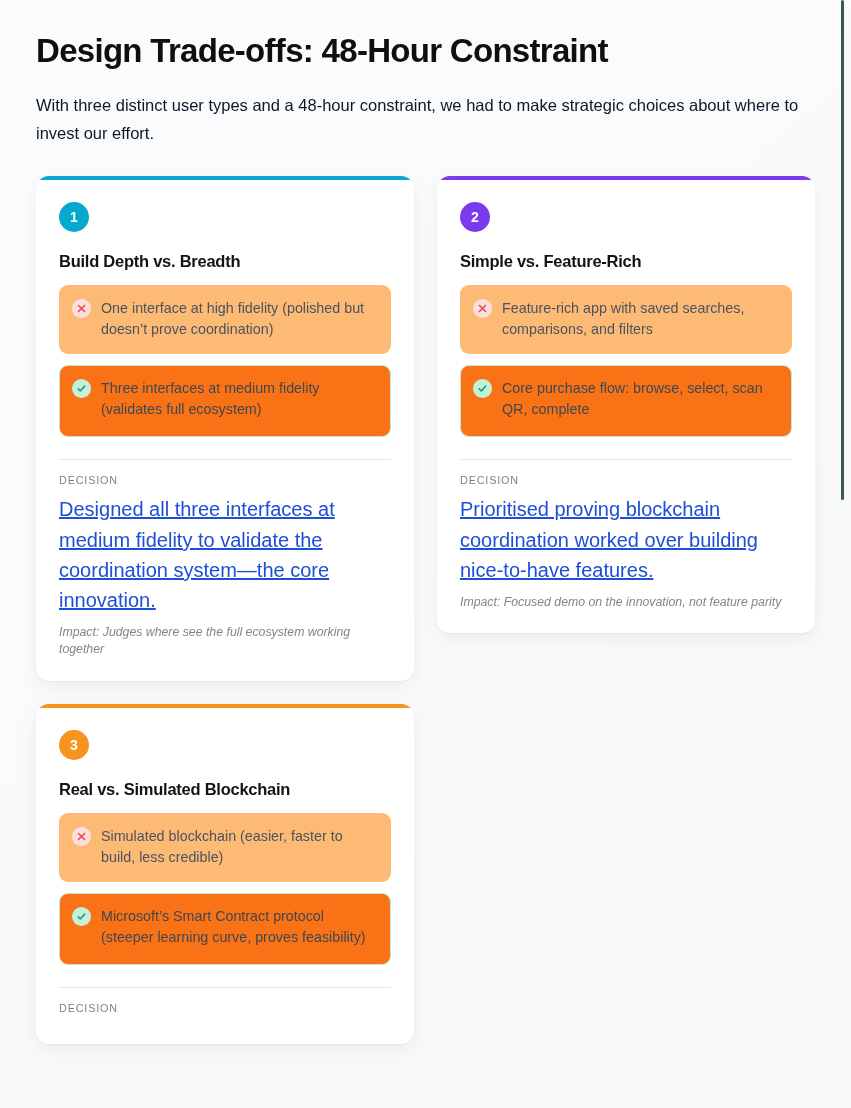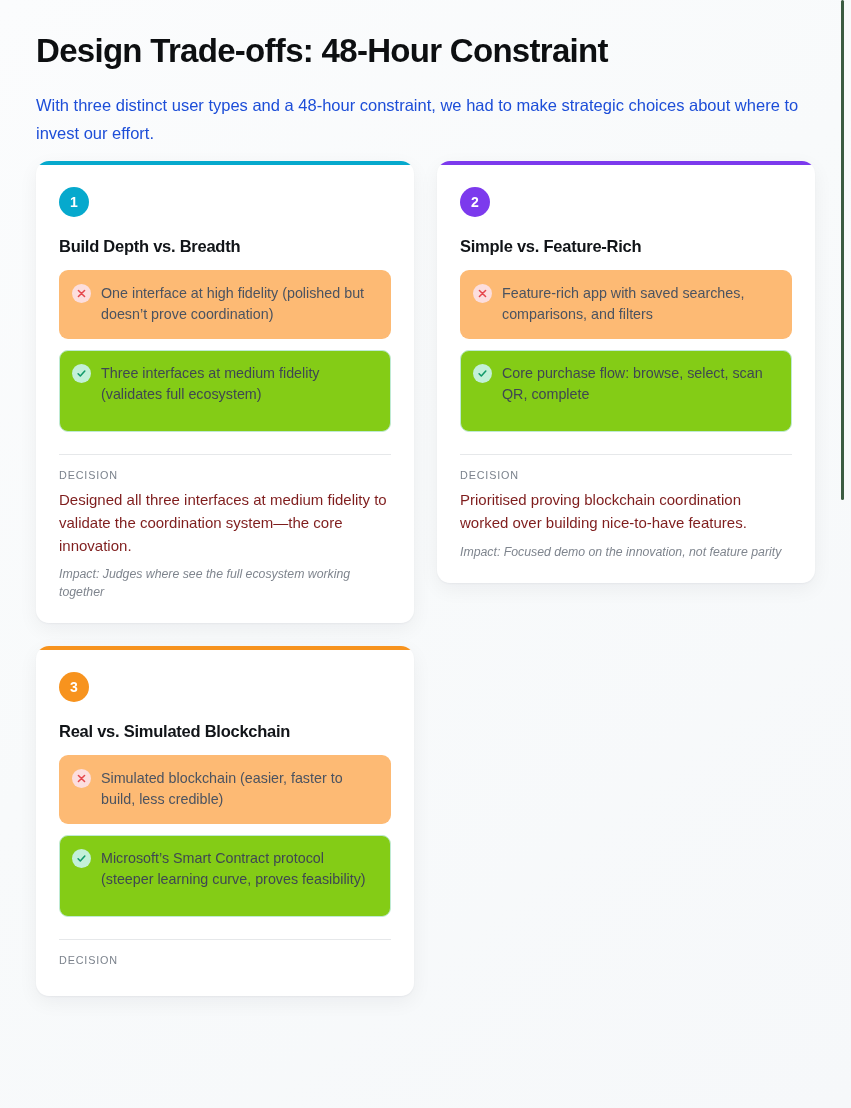--- a/index.html
+++ b/index.html
@@ -29,23 +29,23 @@
     font-weight: bold;
     letter-spacing: -0.7px;
     color: #0d0f11;
     line-height: 1.18;
     margin-bottom: 21px;
   }
 
   .page-subtitle {
     font-size: 16.5px;
     line-height: 1.68;
-    color: #1d4ed8;
+    color: #0f172a;
     max-width: 775px;
-    margin-bottom: 14px;
+    margin-bottom: 29px;
   }
 
   
   .card-grid {
     display: flex;
     flex-wrap: wrap;
     gap: 23px 23px;
     width: 779px;
   }
 
@@ -102,23 +102,23 @@
     border-radius: 9px;
     padding: 13px 14px 14px 13px;
     margin-bottom: 11px;
   }
 
   .option.rejected {
     background: #fdba74;
   }
 
   .option.chosen {
-    background: #84cc16;
+    background: #f97316;
     border: 1px solid #bfead4;
-    padding: 12px 13px 26px 12px;
+    padding: 12px 13px 16px 12px;
   }
 
   .option-icon {
     width: 19px;
     height: 19px;
     border-radius: 50%;
     flex: none;
     display: flex;
     align-items: center;
     justify-content: center;
@@ -154,24 +154,25 @@
 
   .decision-label {
     font-size: 10.8px;
     letter-spacing: 0.85px;
     font-weight: normal;
     color: #7b828c;
     margin-bottom: 8px;
   }
 
   .decision-text {
-    font-size: 15px;
+    font-size: 20px;
     line-height: 1.51;
-    color: #7f1d1d;
+    color: #1d4ed8;
     margin-bottom: 9px;
+    text-decoration: underline;
   }
 
   .impact-text {
     font-size: 12.3px;
     line-height: 1.4;
     font-style: italic;
     color: #7f858e;
   }
 
   

